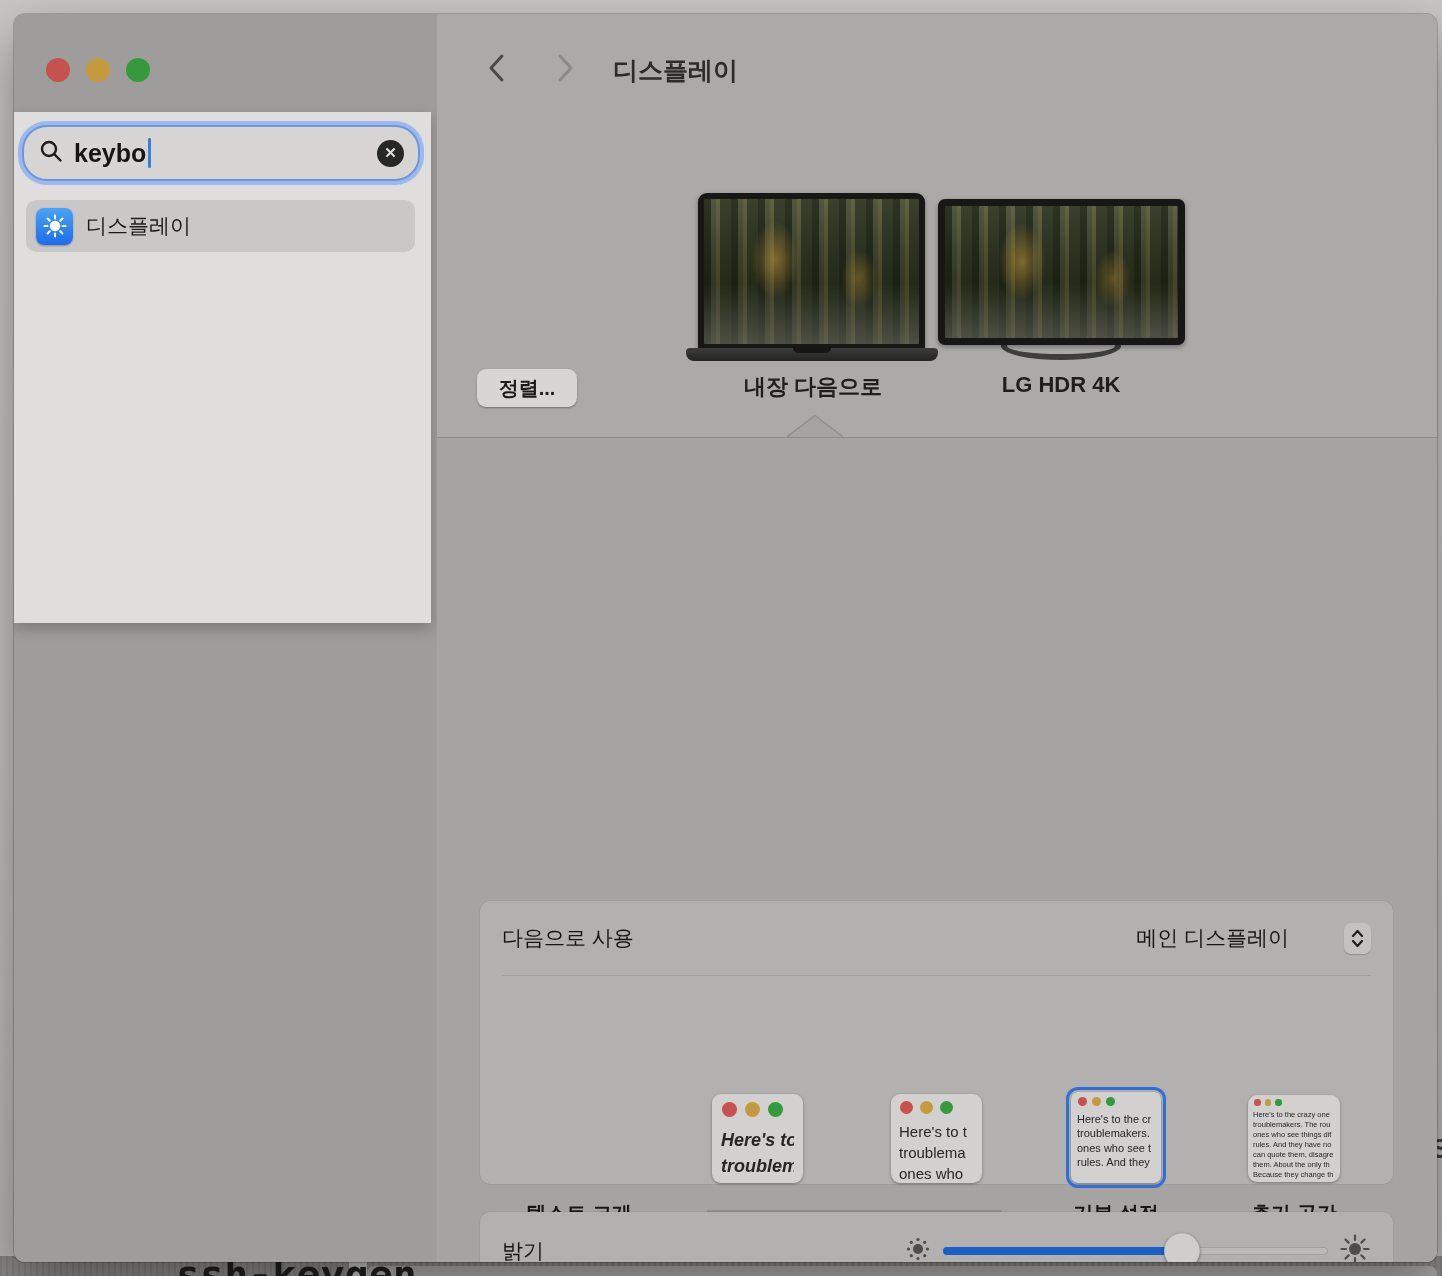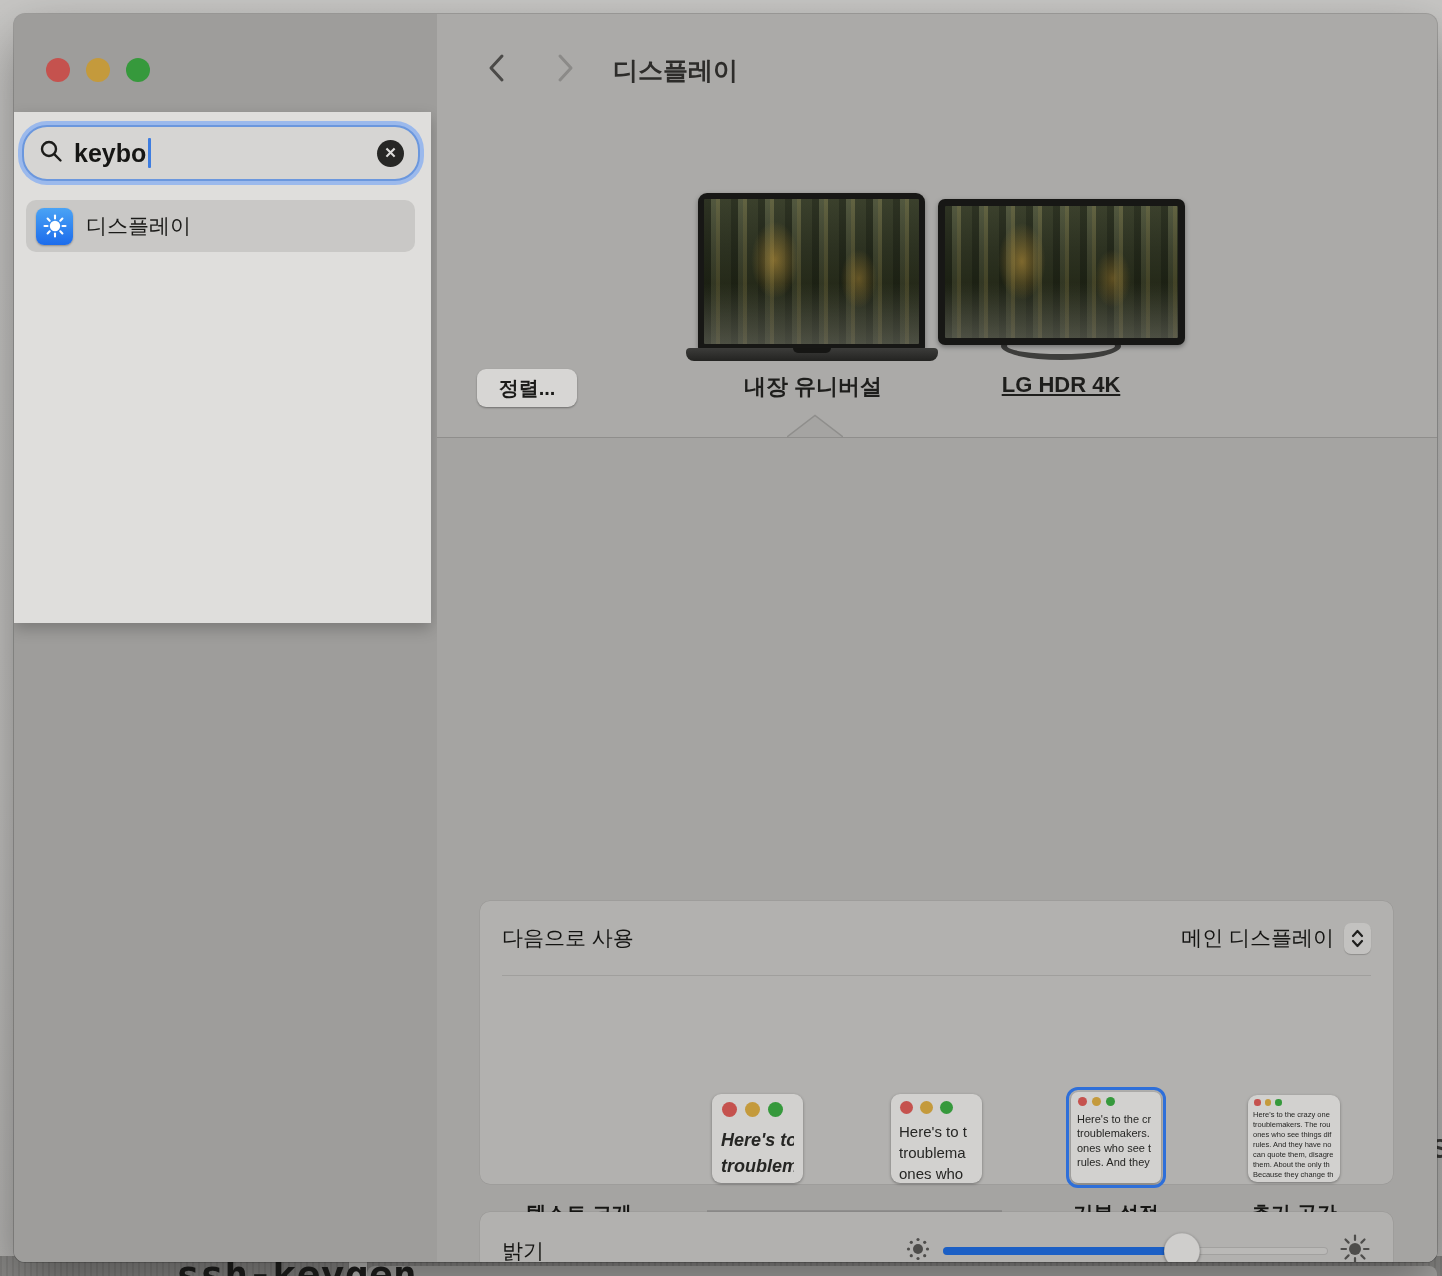--- a/index.html
+++ b/index.html
@@ -69,42 +69,42 @@
     background:#171715; border-radius:7px; padding:7px; box-shadow:0 2px 5px rgba(0,0,0,.35); }
   .forest{ width:100%; height:100%; border-radius:1px;
     background:
       radial-gradient(ellipse 34px 55px at 33% 42%, rgba(196,152,58,.55), transparent 70%),
       radial-gradient(ellipse 26px 42px at 72% 55%, rgba(176,136,52,.45), transparent 70%),
       linear-gradient(to top, rgba(152,152,142,.38), transparent 42%),
       repeating-linear-gradient(90deg, rgba(16,20,10,.6) 0 7px, rgba(62,64,40,.28) 7px 12px, rgba(116,104,52,.30) 12px 16px, rgba(28,32,17,.5) 16px 27px),
       linear-gradient(180deg,#5a6148 0%, #3c4230 35%, #2a2f1d 65%, #23271a 100%); }
   .display-label{ position:absolute; top:358px; transform:translateX(-50%);
     font-size:22px; font-weight:700; color:#1e1e1c; white-space:nowrap; }
-  .label-builtin{ left:376px; } .label-lg{ left:624px;text-decoration:underline; }
+  .label-builtin{ left:376px; } .label-lg{ left:624px; }
   .arrange-btn{ position:absolute; left:40px; top:355px; width:100px; height:38px;
     background:#d7d6d4; border:none; border-radius:9px; font-size:20px; font-weight:600; color:#1b1b19;
     font-family:"Liberation Sans", sans-serif; box-shadow:0 1px 2px rgba(0,0,0,.35); }
 
   .content{ position:absolute; left:0; top:423px; width:100%; height:825px;
     background:#a5a4a2; border-top:1.5px solid #8f8e8c; }
   .notch{ position:absolute; left:350px; top:400px; width:56px; height:24px; }
 
   
   .card{ position:absolute; left:43px; width:913px; background:#b2b1af; border-radius:10px;
     box-shadow:0 0 0 0.5px rgba(0,0,0,.08); }
   .card-1{ top:463px; height:283px; }
   .card-2{ top:774px; height:280px; }
   .row{ display:flex; align-items:center; padding:0 22px; }
   .row-label{ font-size:21px; color:#141412; }
   .row-value{ font-size:21px; color:#141412; margin-left:auto; }
   .hdivider{ height:0; border-top:1px solid #a09f9d; margin:0 22px; }
   .stepper{ width:27px; height:31px; margin-left:10px; border-radius:7px; background:#c3c2c0;
     display:flex; align-items:center; justify-content:center; border:none; box-shadow:0 1px 1px rgba(0,0,0,.2); }
 
-  .use-as-row{ height:74px; }
+  .use-as-row{ height:74px;gap:45px; }
 
   
   .thumbs{ position:relative; height:208px; }
   .connector{ position:absolute; left:227px; top:116px; width:295px; height:2px; background:#8f8e8d; }
   .thumb{ position:absolute; background:#d2d1cf; border-radius:9px; overflow:hidden;
     box-shadow:0 1px 3px rgba(0,0,0,.35); }
   .thumb .dots{ display:flex; align-items:center; }
   .dot{ border-radius:50%; }
   .dot.r{ background:#c5524e; } .dot.y{ background:#c49a3c; } .dot.g{ background:#36993c; }
   .preview-line{ display:block; white-space:nowrap; overflow:hidden; color:#262624; }
@@ -221,21 +221,21 @@
     <h1 class="page-title">디스플레이</h1>
 
     <div class="monitor-stand"></div>
     <div class="monitor-screen">
         <div class="forest"></div>
       </div>
     <div class="laptop-screen">
         <div class="forest"></div>
       </div>
     <div class="laptop-base"></div>
-    <div class="display-label label-builtin">내장 유니버설</div>
+    <div class="display-label label-builtin">내장 다음으로</div>
     <div class="display-label label-lg">LG HDR 4K</div>
     <button class="arrange-btn">정렬...</button>
 
     <div class="notch">
       <svg width="56" height="24" viewBox="0 0 56 24">
           <path d="M0,23 L28,1.5 L56,23" fill="#a5a4a2" stroke="#8f8e8c" stroke-width="1.5"></path>
         </svg>
     </div>
 
     <div class="content">

